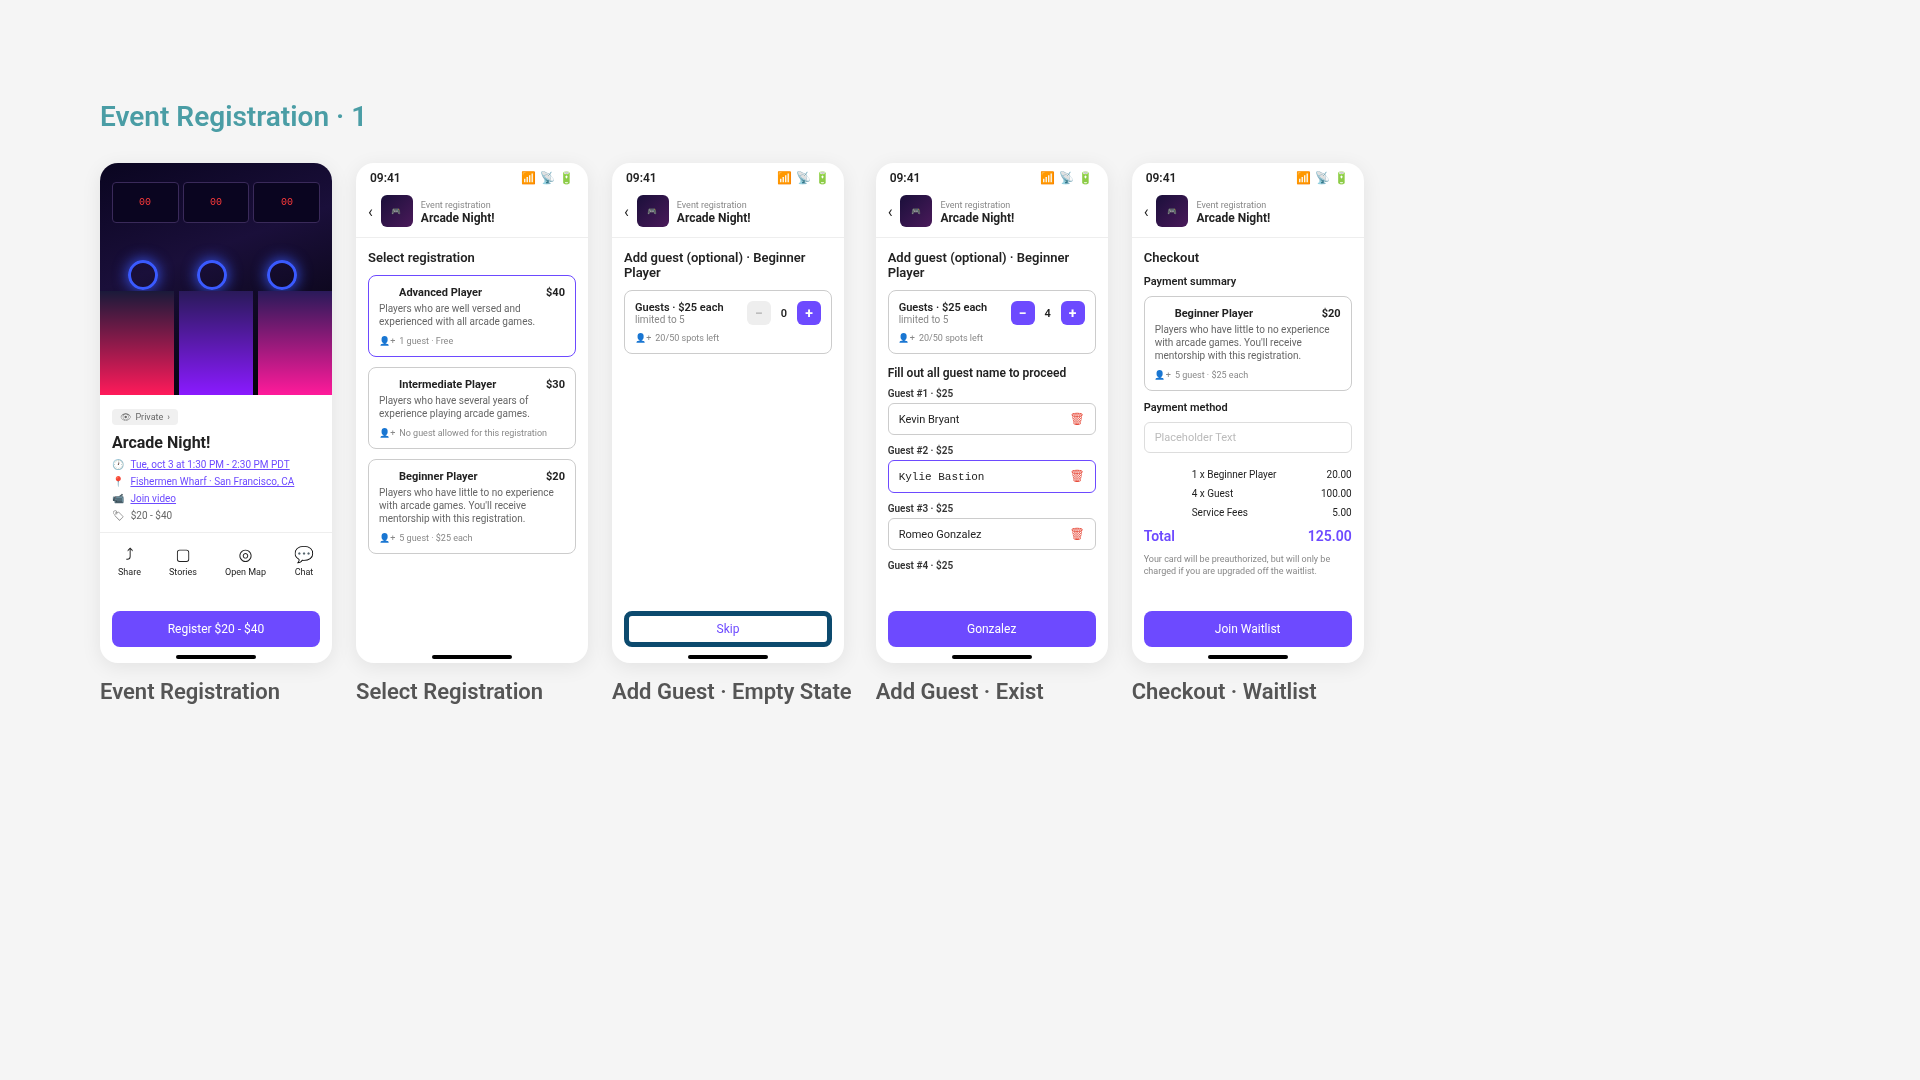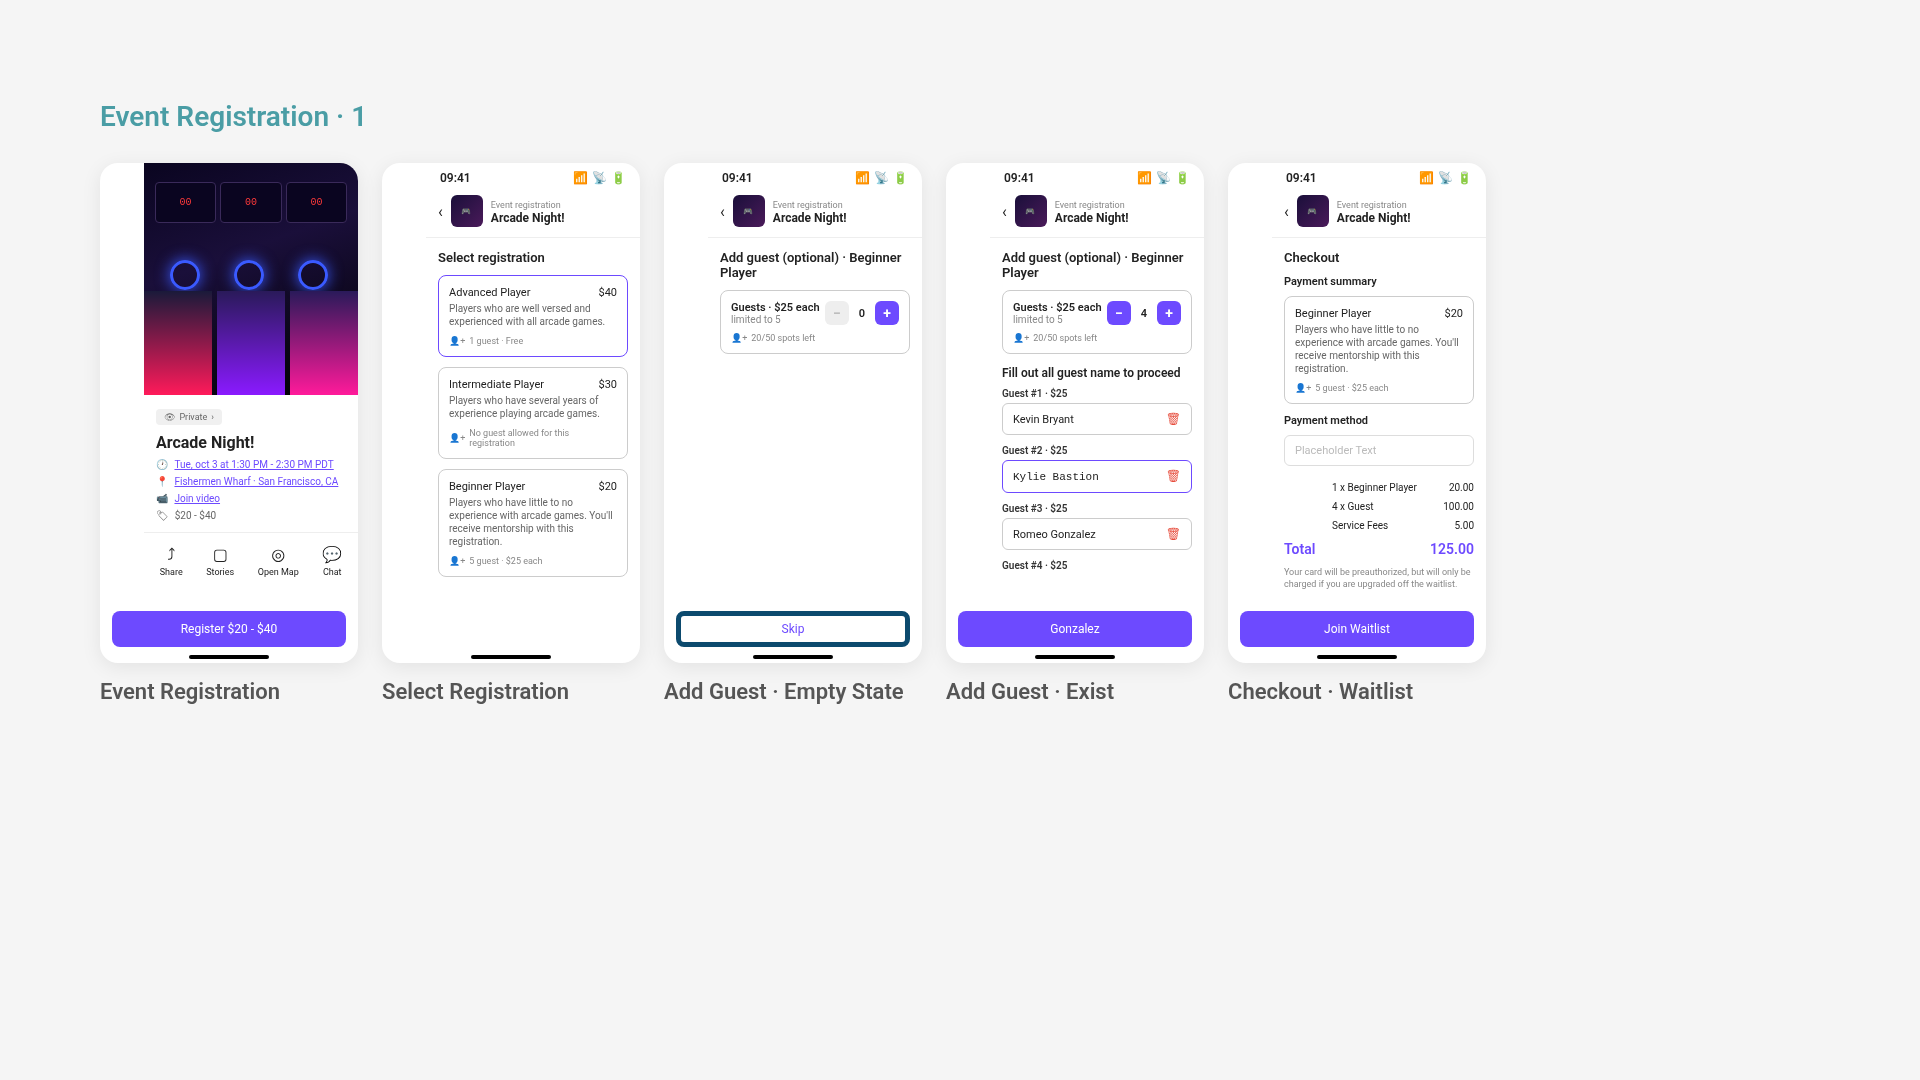--- a/index.html
+++ b/index.html
@@ -1,34 +1,34 @@
 <!DOCTYPE html>
 <html><head>
 <meta charset="utf-8">
 <style>
 * { box-sizing: border-box; margin: 0; padding: 0; }
 body { font-family: -apple-system, BlinkMacSystemFont, "Segoe UI", Roboto, sans-serif; background: #f5f5f5; width: 1920px; height: 1080px; overflow: hidden; }
 .container { padding: 100px 100px 0 100px; }
 .page-title { font-size: 28px; font-weight: 600; color: #4a9da5; margin-bottom: 30px; }
 .screens { display: flex; gap: 24px; }
 .screen-col { display: flex; flex-direction: column; gap: 16px; }
-.screen { width: 258px; height: 500px; background: #fff; border-radius: 18px; box-shadow: 0 4px 20px rgba(0,0,0,0.08); overflow: hidden; position: relative; font-size: 11px; color: #222; padding-left: 44px; }
+.screen { width: 232px; height: 500px; background: #fff; border-radius: 18px; box-shadow: 0 4px 20px rgba(0,0,0,0.08); overflow: hidden; position: relative; font-size: 11px; color: #222; }
 .screen-label { font-size: 22px; font-weight: 600; color: #555; }
 .status-bar { display: flex; justify-content: space-between; align-items: center; padding: 8px 14px 4px; font-size: 12px; font-weight: 600; }
 .status-icons { display: flex; gap: 4px; align-items: center; }
 .header { display: flex; align-items: center; gap: 8px; padding: 6px 12px 10px; border-bottom: 1px solid #eee; }
 .back { font-size: 16px; }
 .thumb { width: 32px; height: 32px; border-radius: 6px; background: linear-gradient(135deg,#1a0f3a,#4a1a5a); display:flex; align-items:center; justify-content:center; font-size:8px; color:#f0f; }
 .header-text small { color: #888; font-size: 9px; }
 .header-text strong { font-size: 12px; }
 .content { padding: 12px; overflow:hidden; }
 .section-title { font-size: 13px; font-weight: 600; margin-bottom: 10px; }
 .card { border: 1px solid #ccc; border-radius: 8px; padding: 10px; margin-bottom: 10px; }
 .card.selected { border-color: #6d4aff; }
-.card-head { display: flex; justify-content: space-between; font-weight: 400; font-size: 11px; }
+.card-head { display: flex; justify-content: space-between; font-weight: 700; font-size: 11px; margin-left: 20px; }
 .card-desc { font-size: 10px; color: #666; margin-top: 3px; line-height: 1.3; }
 .card-meta { font-size: 9px; color: #888; margin-top: 8px; display:flex; align-items:center; gap:4px; }
 .qty-row { display: flex; justify-content: space-between; align-items: center; }
 .qty-ctrl { display: flex; align-items: center; gap: 8px; }
 .qty-btn { width: 24px; height: 24px; border-radius: 6px; display: flex; align-items: center; justify-content: center; font-weight: bold; font-size: 14px; cursor: pointer; }
 .qty-btn.plus { background: #6d4aff; color: #fff; }
 .qty-btn.minus-active { background: #6d4aff; color: #fff; }
 .qty-btn.minus-disabled { background: #eee; color: #bbb; }
 .qty-val { font-weight: 600; min-width:10px; text-align:center; }
 .instr { font-size: 12px; font-weight: 600; margin: 12px 0 8px; }

